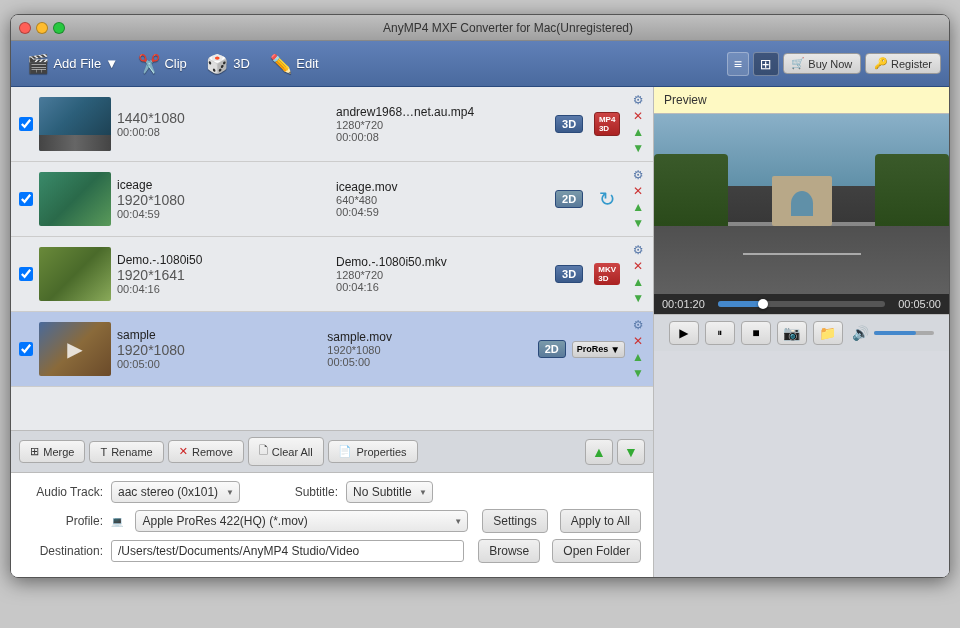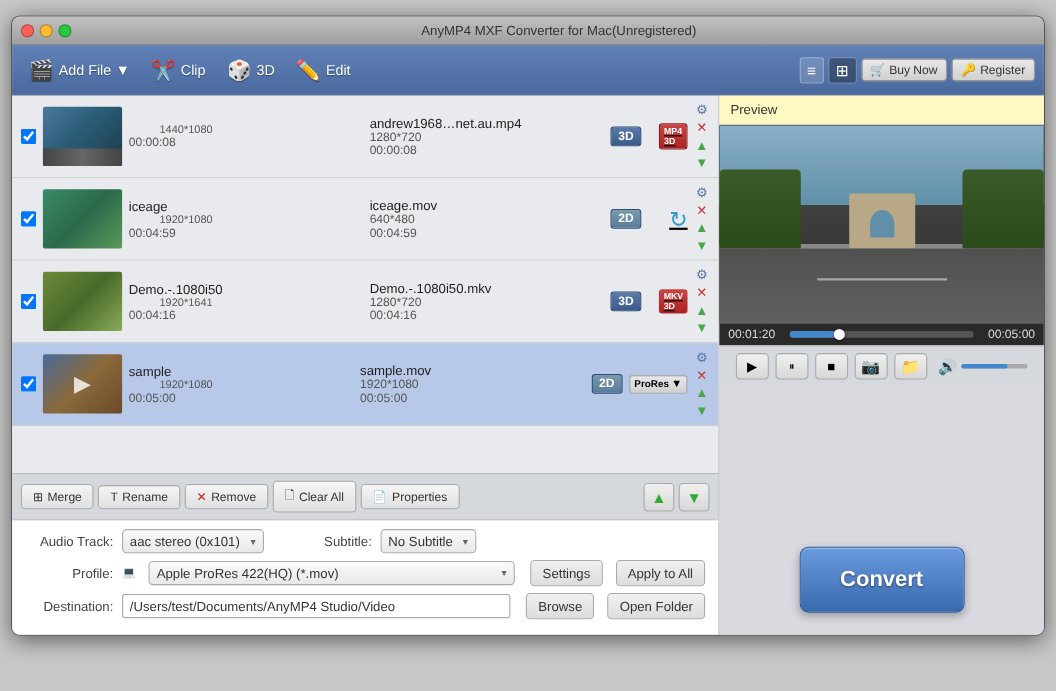--- a/index.html
+++ b/index.html
@@ -182,22 +182,21 @@
     .file-name {
       font-weight: 500;
       color: #222;
       font-size: 12px;
       white-space: nowrap;
       overflow: hidden;
       text-overflow: ellipsis;
     }
     .file-dims {
       color: #555;
-      font-size: 10px;
-      margin-left: 28px;
+      font-size: 14px;
     }
     .file-duration {
       color: #555;
       font-size: 11px;
     }
 
     .file-output {
       flex: 1;
       min-width: 0;
     }
@@ -228,25 +227,24 @@
       border: 1px solid #2a4a7a;
     }
     .dim-badge.badge-2d {
       background: linear-gradient(to bottom, #7a9aaa, #5a7a9a);
     }
 
     
     .format-badge {
       display: flex;
       flex-direction: column;
-      align-items: flex-end;
+      align-items: center;
       justify-content: center;
       width: 36px;
       height: 36px;
-      text-decoration: underline;
     }
     .format-icon-mp4 {
       background: linear-gradient(to bottom, #cc4444, #aa2222);
       color: white;
       font-size: 9px;
       font-weight: bold;
       padding: 2px 4px;
       border-radius: 3px;
       border: 1px solid #882222;
     }
@@ -855,20 +853,17 @@
         <div class="volume-slider">
           <span class="vol-icon">🔊</span>
           <div class="vol-track">
             <div class="vol-fill"></div>
           </div>
         </div>
       </div>
 
       <div style="flex:1;"></div>
 
-      <div style="padding: 20px; display:flex; justify-content:center; align-items:center;">
-        <button class="convert-btn">Convert</button>
-      </div>
 
     </div>
   </div>
 
 </div>
 
 </body></html>

